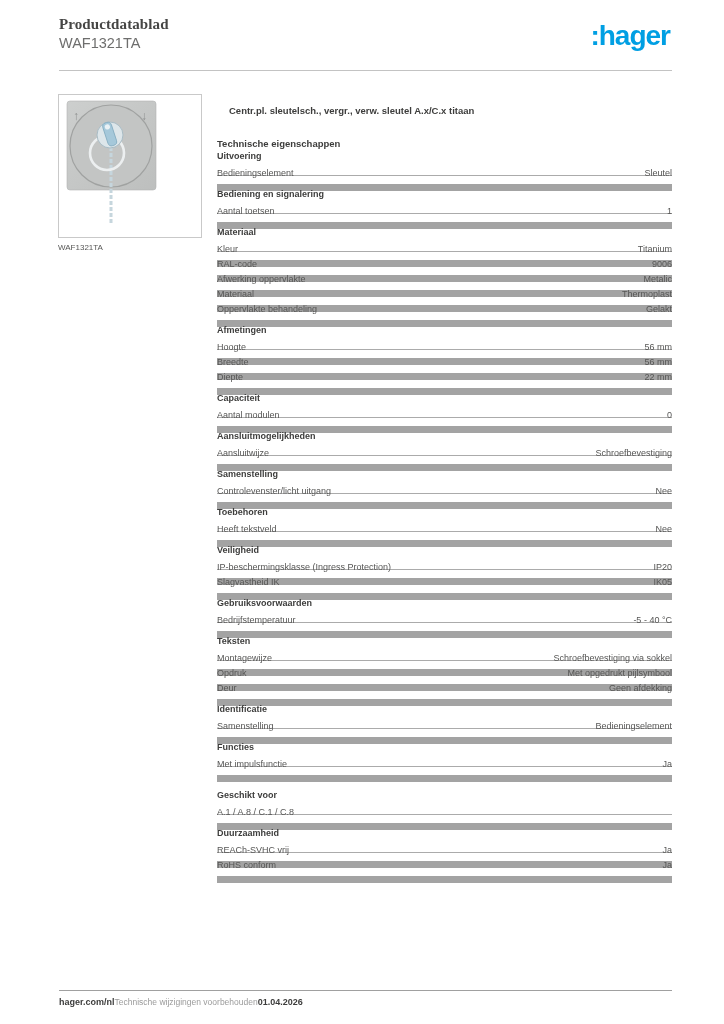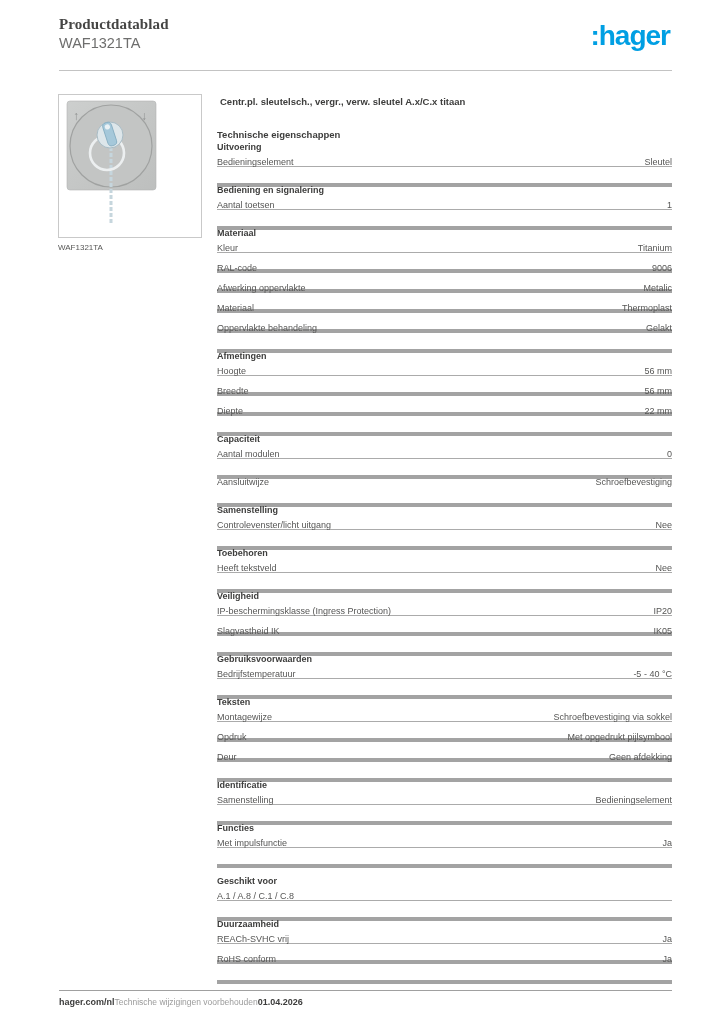--- a/index.html
+++ b/index.html
@@ -14,31 +14,31 @@
         letter-spacing:-1px;}
   .hdr-rule{position:absolute;left:59px;right:52px;top:70px;height:1px;background:#c3c3c3;}
 
   
   .figure{position:absolute;left:58px;top:94px;width:144px;}
   .img-box{width:142px;height:142px;border:1px solid #c9c9c9;background:#ffffff;}
   .figure .caption{margin-top:5px;font-size:8px;color:#565655;}
 
   
   .main{position:absolute;left:217px;top:93px;width:455px;}
-  .product-title{margin:3px;font-size:9.5px;font-weight:700;color:#3d3d3c;}
+  .product-title{margin:12px;font-size:9.5px;font-weight:700;color:#3d3d3c;}
   .tech-title{margin:22px 0 12px 0;font-size:9.5px;font-weight:700;color:#3d3d3c;}
 
   .section{margin-top:8px;}
   .section:first-of-type{margin-top:12px;}
   .section.extra-gap{margin-top:18px;}
   .section h3{margin:0;font-size:9px;font-weight:700;color:#3d3d3c;height:15px;
               box-sizing:border-box;display:flex;align-items:flex-end;padding-bottom:14px;
               border-bottom:1px solid #ababab;}
   .row{display:flex;justify-content:space-between;align-items:flex-end;height:15px;
-       box-sizing:border-box;border-bottom:4px solid #a3a3a3;padding-bottom:16px;
+       box-sizing:border-box;border-bottom:7px solid #a3a3a3;padding-bottom:6px;
        font-size:9px;color:#565655;}
   .row .label{text-align:left;white-space:nowrap;}
   .row .value{text-align:right;white-space:nowrap;}
 
   
   .ftr-rule{position:absolute;left:59px;right:52px;top:990px;height:1px;background:#a0a0a0;}
   .ftr{position:absolute;left:59px;right:52px;top:997px;display:flex;
        align-items:baseline;}
   .ftr .left{font-size:9px;font-weight:700;color:#3d3d3c;}
   .ftr .center{font-size:8.5px;color:#9b9b9b;}
@@ -167,20 +167,21 @@
 
     <div class="row">
         <span class="label">Aantal modulen</span>
         <span class="value">0</span>
       </div>
           </div>
   </section>
 
 
   <section class="section">
+    <h3>Aansluitmogelijkheden</h3>
     <div>
 
     <div class="row">
         <span class="label">Aansluitwijze</span>
         <span class="value">Schroefbevestiging</span>
       </div>
           </div>
   </section>
 
   <section class="section">

